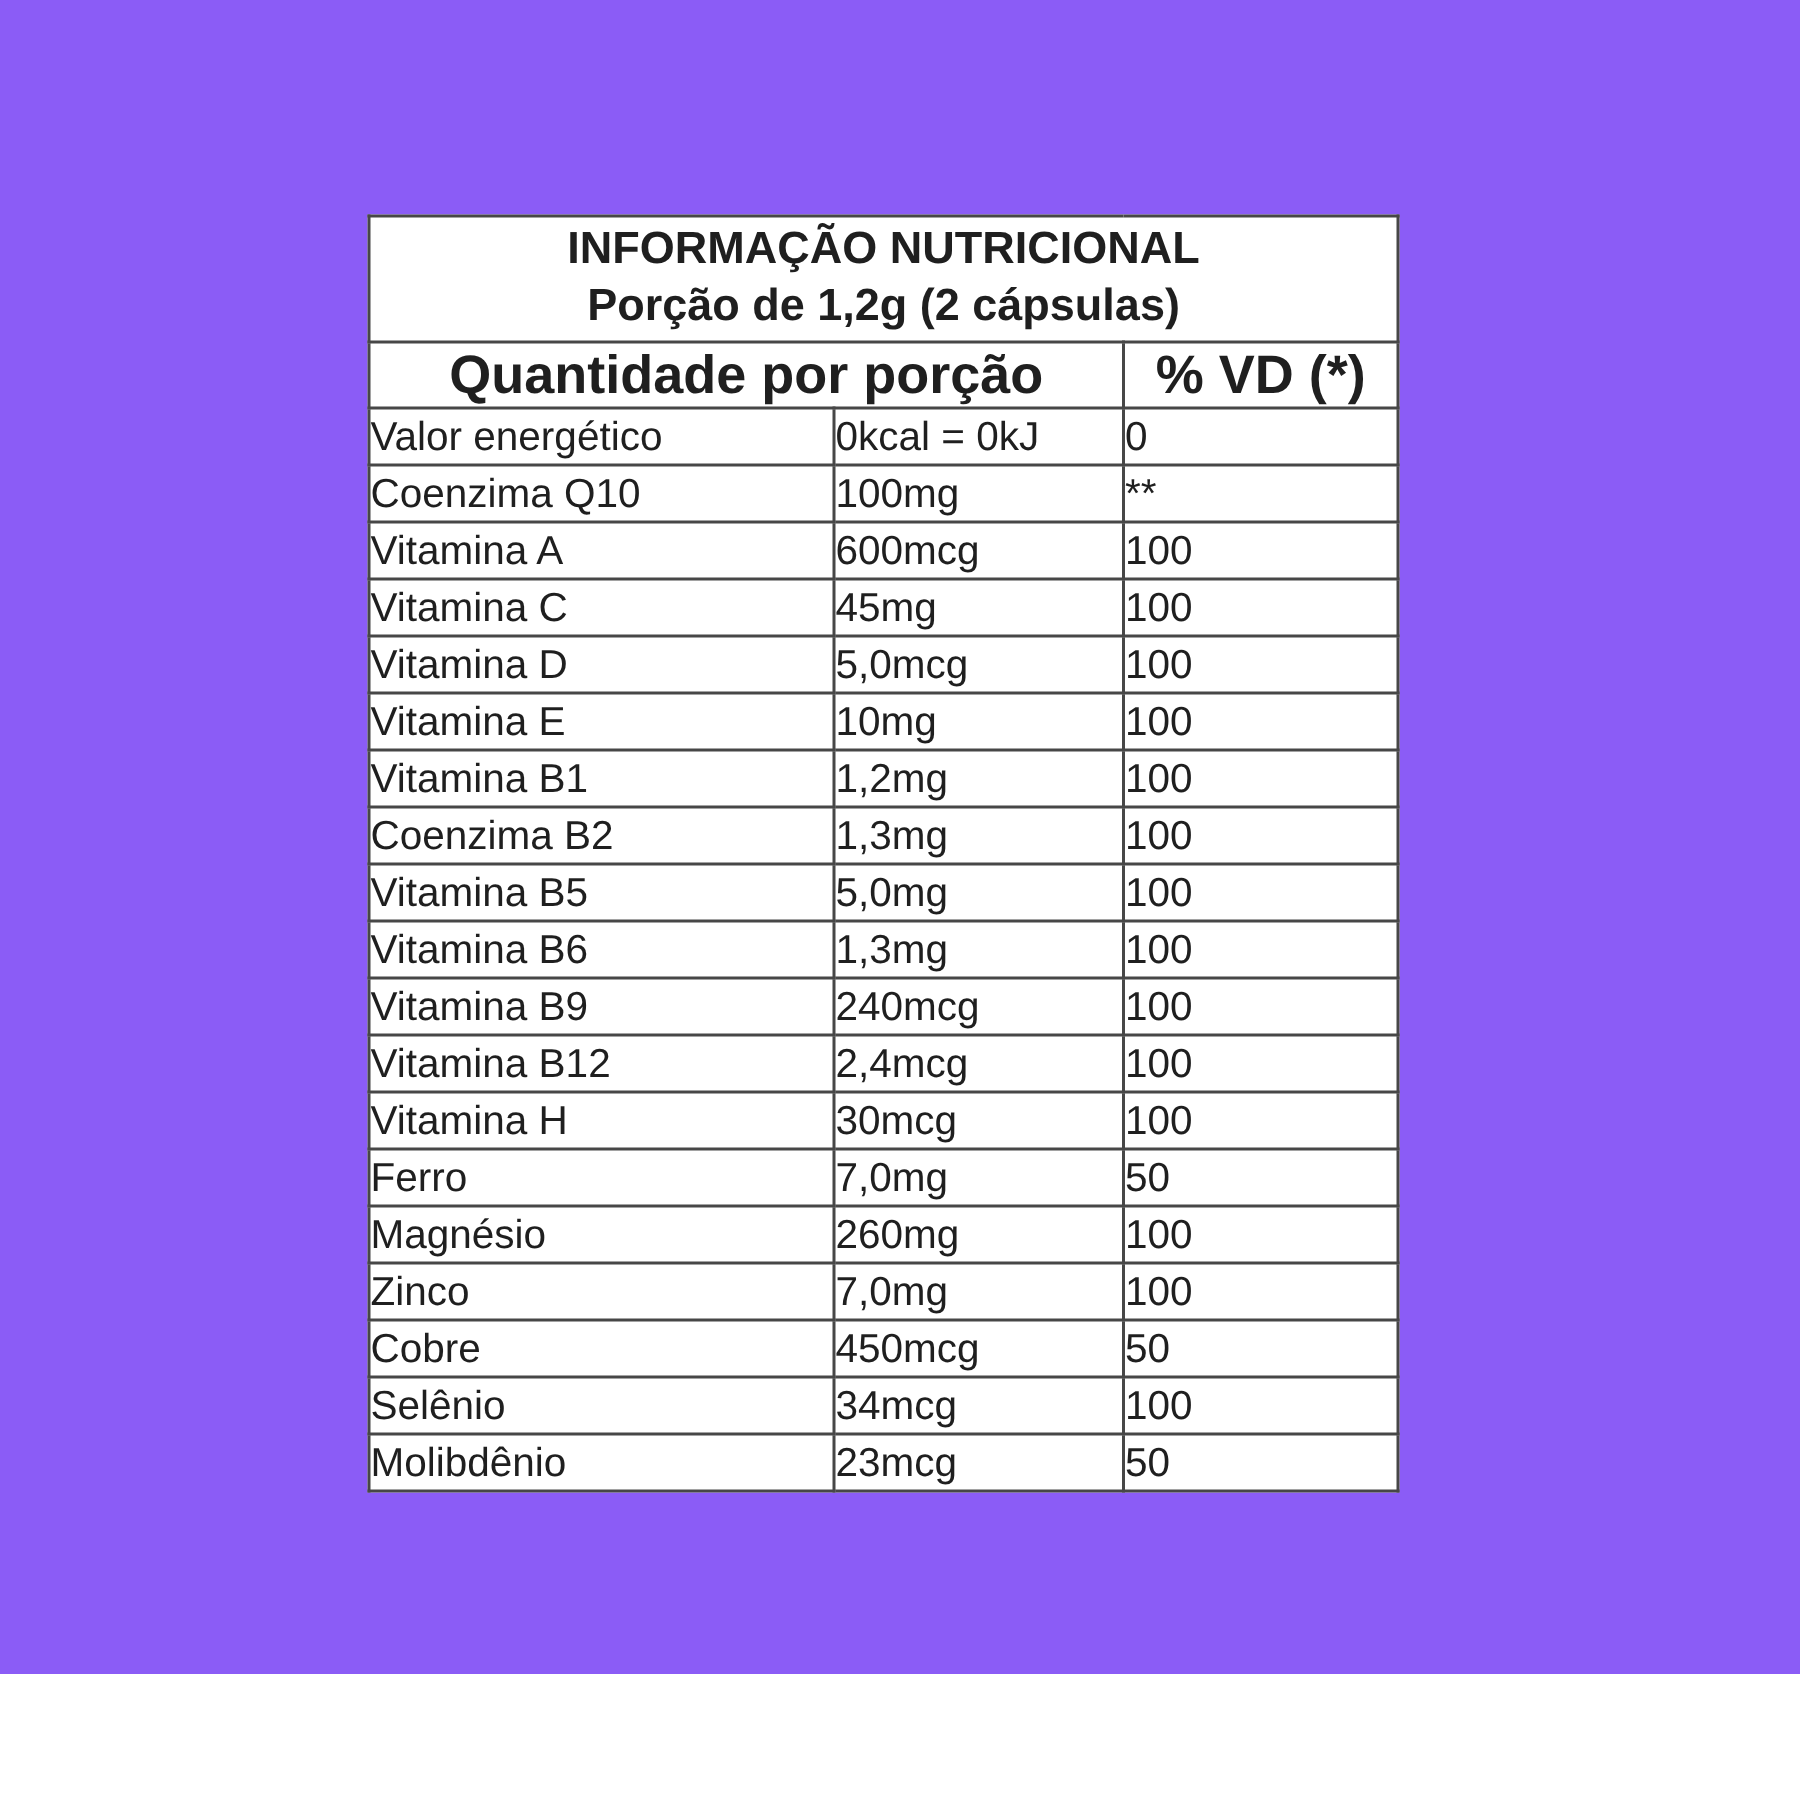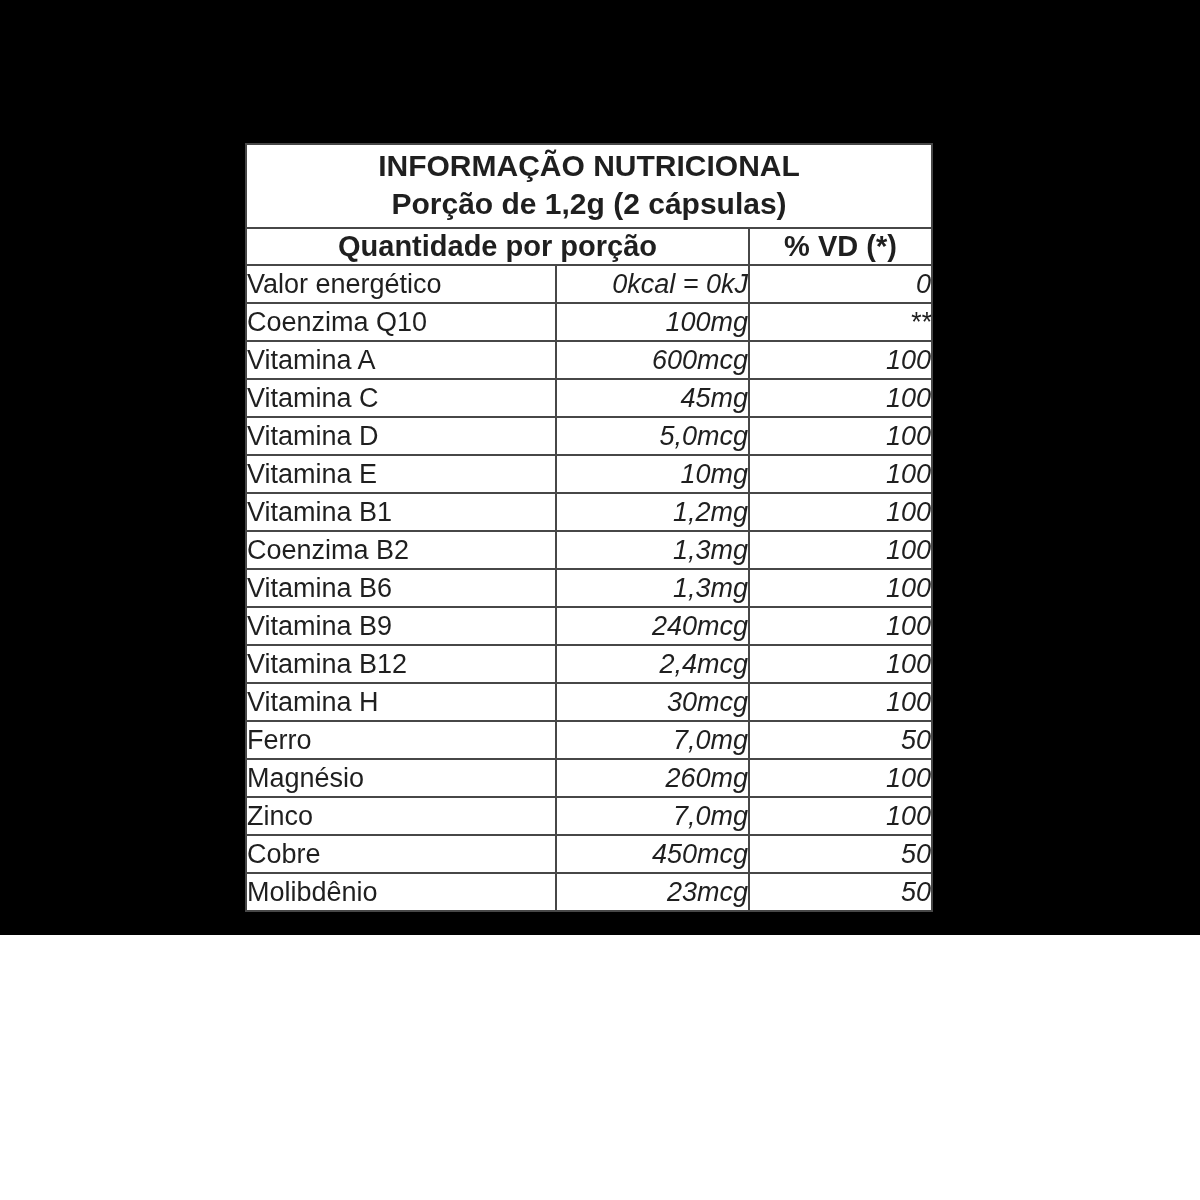--- a/index.html
+++ b/index.html
@@ -7,22 +7,22 @@
     width: 1200px;
     height: 1200px;
     background: #ffffff;
     font-family: "Liberation Sans", sans-serif;
     color: #1f1f1f;
     overflow: hidden;
   }
   .page {
     position: relative;
     width: 1200px;
-    height: 935px;
-    background: #000000;
+    height: 1116px;
+    background: #8b5cf6;
   }
   table.nutrition {
     position: absolute;
     left: 245px;
     top: 143px;
     width: 686px;
     border-collapse: collapse;
     table-layout: fixed;
     background: #ffffff;
   }
@@ -42,40 +42,39 @@
   }
   .title-line {
     font-size: 30px;
     font-weight: bold;
     line-height: 38px;
     letter-spacing: 0px;
   }
   
   tr.col-header-row th {
     height: 37px;
-    font-size: 29px;
+    font-size: 36px;
     font-weight: bold;
     text-align: center;
     vertical-align: middle;
     padding: 0;
   }
   
   tbody td {
     height: 38px;
     font-size: 27px;
     font-weight: normal;
     vertical-align: middle;
   }
   tbody td.name {
     text-align: left;
   }
   tbody td.amount,
   tbody td.dv {
-    text-align: right;
-    font-style: italic;
+    text-align: left;
   }
 </style>
 </head>
 <body>
 
 <div class="page">
   <table class="nutrition">
     <colgroup>
       <col style="width: 310px">
       <col style="width: 193px">
@@ -128,20 +127,25 @@
           <td class="name">Vitamina B1</td>
           <td class="amount">1,2mg</td>
           <td class="dv">100</td>
         </tr>
         <tr>
           <td class="name">Coenzima B2</td>
           <td class="amount">1,3mg</td>
           <td class="dv">100</td>
         </tr>
         <tr>
+          <td class="name">Vitamina B5</td>
+          <td class="amount">5,0mg</td>
+          <td class="dv">100</td>
+        </tr>
+        <tr>
           <td class="name">Vitamina B6</td>
           <td class="amount">1,3mg</td>
           <td class="dv">100</td>
         </tr>
         <tr>
           <td class="name">Vitamina B9</td>
           <td class="amount">240mcg</td>
           <td class="dv">100</td>
         </tr>
         <tr>
@@ -168,19 +172,24 @@
           <td class="name">Zinco</td>
           <td class="amount">7,0mg</td>
           <td class="dv">100</td>
         </tr>
         <tr>
           <td class="name">Cobre</td>
           <td class="amount">450mcg</td>
           <td class="dv">50</td>
         </tr>
         <tr>
+          <td class="name">Selênio</td>
+          <td class="amount">34mcg</td>
+          <td class="dv">100</td>
+        </tr>
+        <tr>
           <td class="name">Molibdênio</td>
           <td class="amount">23mcg</td>
           <td class="dv">50</td>
         </tr>
       </tbody>
   </table>
 </div>
 
 </body></html>

